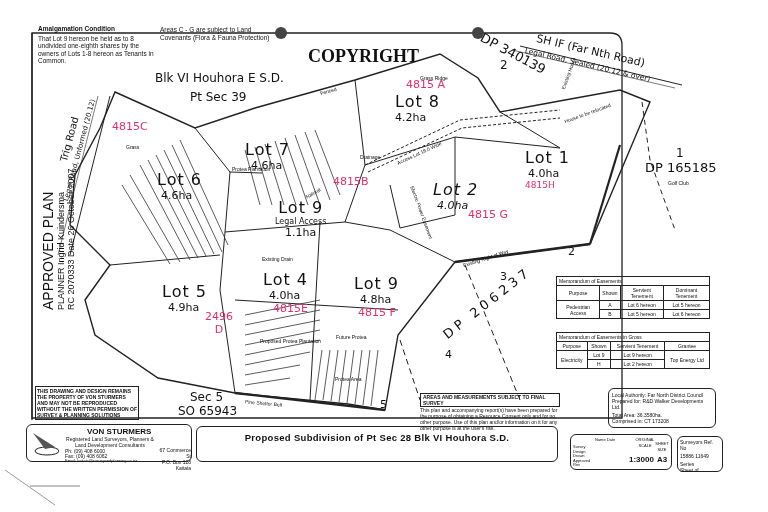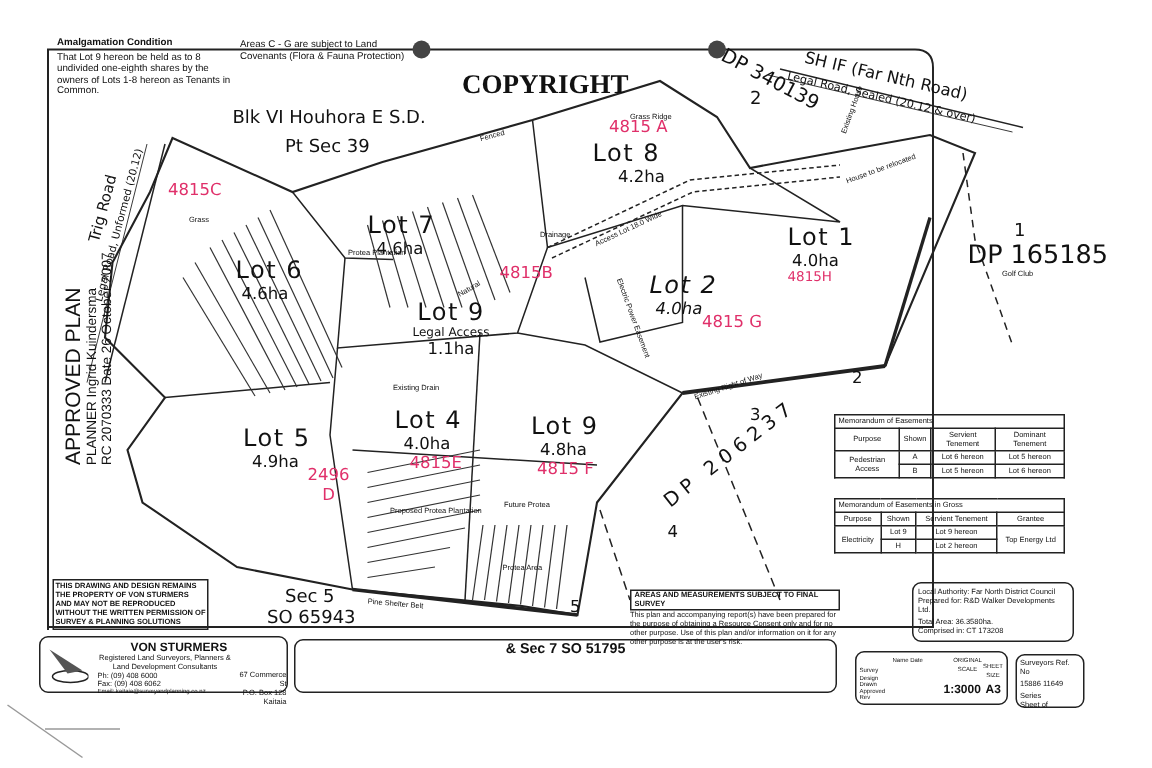--- a/index.html
+++ b/index.html
@@ -104,21 +104,21 @@
   <div style="font-weight:bold">Amalgamation Condition</div>
   <div style="margin-top:2px">That Lot 9 hereon be held as to 8 undivided one-eighth shares by the owners of Lots 1-8 hereon as Tenants in Common.</div>
 </div>
 <div class="abs small" style="left:160px;top:26px;width:120px;">Areas C - G are subject to Land Covenants (Flora &amp; Fauna Protection)</div>
 <div class="abs" style="left:308px;top:46px;font-family:'Liberation Serif',serif;font-weight:bold;font-size:18px;">COPYRIGHT</div>
 
 <div class="abs big-label" style="left:190px;top:58px;font-size:12px;margin-top:32px;">Pt Sec 39</div>
 <div class="abs big-label" style="left:155px;top:71px;font-size:12px;">Blk VI Houhora E S.D.</div>
 <div class="abs big-label" style="left:485px;top:30px;font-size:13px;transform:rotate(28deg);transform-origin:left top;">DP 340139</div>
 <div class="abs big-label" style="left:500px;top:58px;font-size:12px;">2</div>
-<div class="abs big-label" style="left:645px;top:160px;font-size:17px;text-align:right;">DP 165185</div>
+<div class="abs big-label" style="left:645px;top:160px;font-size:13px;text-align:right;">DP 165185</div>
 <div class="abs big-label" style="left:676px;top:146px;font-size:12px;">1</div>
 <div class="abs lbl" style="left:668px;top:180px;">Golf Club</div>
 <div class="abs big-label" style="left:440px;top:330px;font-size:13px;transform:rotate(-38deg);transform-origin:left top;letter-spacing:4px;">DP 206237</div>
 <div class="abs big-label" style="left:568px;top:245px;font-size:11px;">2</div>
 <div class="abs big-label" style="left:500px;top:270px;font-size:11px;">3</div>
 <div class="abs big-label" style="left:445px;top:348px;font-size:11px;">4</div>
 <div class="abs big-label" style="left:380px;top:398px;font-size:11px;">5</div>
 <div class="abs big-label" style="left:190px;top:390px;font-size:12px;">Sec 5</div>
 <div class="abs big-label" style="left:178px;top:404px;font-size:12px;">SO 65943</div>
 
@@ -157,21 +157,21 @@
   <div class="lot-area" style="margin-left:4px">4.6ha</div>
 </div>
 <div class="abs red" style="left:112px;top:120px;">4815C</div>
 <div class="abs" style="left:245px;top:140px;">
   <div class="lot-name">Lot 7</div>
   <div class="lot-area" style="margin-left:6px">4.6ha</div>
 </div>
 <div class="abs red" style="left:406px;top:78px;">4815 A</div>
 <div class="abs" style="left:395px;top:92px;">
   <div class="lot-name">Lot 8</div>
-  <div class="lot-area" style="margin-left:17px">4.2ha</div>
+  <div class="lot-area" style="margin-left:0">4.2ha</div>
 </div>
 <div class="abs" style="left:275px;top:198px;text-align:center;">
   <div class="lot-name">Lot 9</div>
   <div class="lot-area" style="font-size:8px">Legal Access</div>
   <div class="lot-area">1.1ha</div>
 </div>
 <div class="abs red" style="left:333px;top:175px;">4815B</div>
 
 <div class="abs lbl" style="left:126px;top:144px;">Grass</div>
 <div class="abs lbl" style="left:420px;top:75px;">Grass Ridge</div>
@@ -271,21 +271,21 @@
   <div class="abs tiny" style="left:38px;top:28px;">Fax: (09) 408 6062</div>
   <div class="abs tiny" style="left:38px;top:33px;font-size:4px;">Email: kaitaia@surveyandplanning.co.nz</div>
   <div class="abs tiny" style="left:130px;top:22px;text-align:right;">
     <div>67 Commerce St</div>
     <div>P.O. Box 128</div>
     <div>Kaitaia</div>
   </div>
 </div>
 
 <div class="abs box" style="left:196px;top:426px;width:360px;height:34px;text-align:center;">
-  <div style="font-size:9.5px;font-weight:bold;">&amp; Sec 7 SO 51795</div>
+  <div style="font-size:9.5px;font-weight:bold;margin-top:5px;letter-spacing:0.3px;">Proposed Subdivision of Pt Sec 28 Blk VI Houhora S.D.</div>
 </div>
 
 <div class="abs box" style="left:570px;top:434px;width:100px;height:34px;">
   <div class="abs tiny" style="left:2px;top:10px;font-size:4px;line-height:4.5px;">
     <div>Survey</div>
     <div>Design</div>
     <div>Drawn</div>
     <div>Approved</div>
     <div>Rev</div>
   </div>

